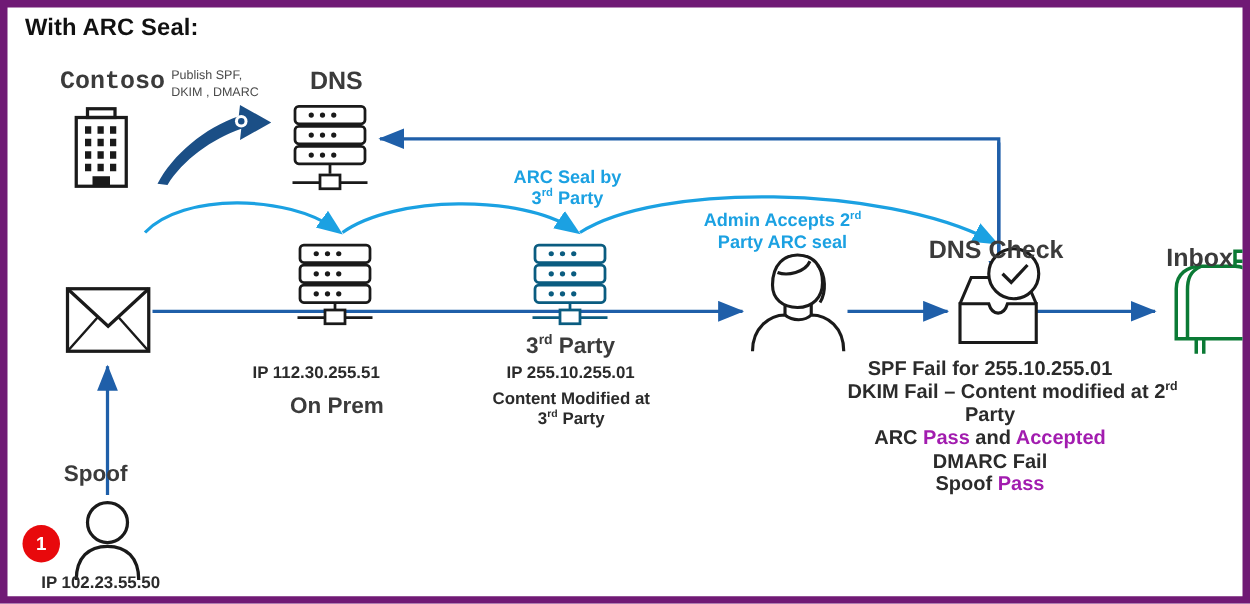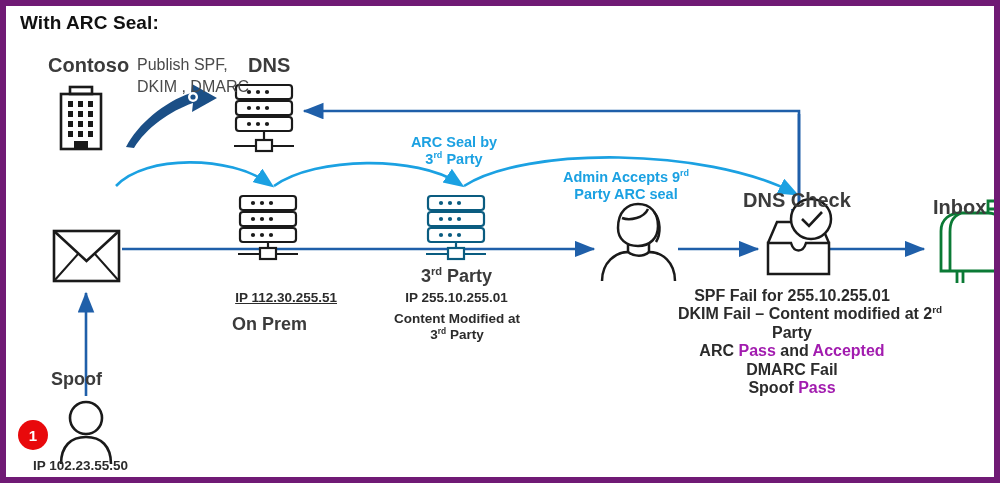--- a/index.html
+++ b/index.html
@@ -12,21 +12,21 @@
     box-sizing:border-box;
     overflow:hidden;
   }
   #svgLayer{position:absolute;left:0;top:0;width:1000px;height:483px;}
   .lbl{position:absolute;white-space:nowrap;line-height:1.15;}
   .title{font-weight:bold;font-size:19px;color:#111111;letter-spacing:.1px;}
   .hdr{font-weight:bold;font-size:20px;color:#3b3b3b;}
   .hdr-sm{font-weight:bold;font-size:18px;color:#3b3b3b;}
   .body-b{font-weight:bold;font-size:13.5px;color:#2b2b2b;}
   .body-b2{font-weight:bold;font-size:16px;color:#2b2b2b;}
-  .thin{font-weight:normal;font-size:16px;color:#4a4a4a;line-height:1.35;}
+  .thin{font-weight:normal;font-size:10px;color:#4a4a4a;line-height:1.35;}
   .cyan{color:#1BA1E2;font-weight:bold;font-size:14.5px;text-align:center;line-height:1.2;}
   .ctr{text-align:center;}
   .pass{color:#a21caf;}
   sup{font-size:.62em;vertical-align:super;line-height:0;}
   .badge{
     position:absolute;width:30px;height:30px;border-radius:50%;
     background:#E8090C;color:#ffffff;font-weight:bold;font-size:15px;
     display:flex;align-items:center;justify-content:center;
   }
 </style>
@@ -172,42 +172,42 @@
     </g>
 
     <g stroke="#1A1A1A" fill="none" stroke-width="2.6">
       <circle cx="80" cy="412" r="16"></circle>
       <path d="M55,458 C55,440 65,431 80,431 C95,431 105,440 105,458"></path>
     </g>
   </svg>
 
   <div class="lbl title" style="left:14px;top:6px;">With ARC Seal:</div>
 
-  <div class="lbl hdr" style="left:42px;top:48px;">Contoso</div>
+  <div class="lbl hdr" style="left:42px;top:48px;font-family:Liberation Mono, monospace;">Contoso</div>
 
   <div class="lbl thin" style="left:131px;top:48px;">
     <span>Publish SPF,</span><br>
     <span>DKIM , DMARC</span>
   </div>
 
   <div class="lbl hdr" style="left:242px;top:48px;">DNS</div>
 
   <div class="lbl cyan" style="left:388px;top:128px;width:120px;">
     <span>ARC Seal by</span><br>
     <span>3</span><sup>rd</sup><span> Party</span>
   </div>
 
   <div class="lbl cyan" style="left:545px;top:163px;width:150px;">
-    <span>Admin Accepts 9</span><sup>rd</sup><br>
+    <span>Admin Accepts 2</span><sup>rd</sup><br>
     <span>Party ARC seal</span>
   </div>
 
 
   <div class="lbl hdr-sm" style="left:221px;top:260px;width:85px;text-align:center;margin-top:48px;">On Prem</div>
-  <div class="lbl body-b" style="left:196px;top:284px;width:135px;text-align:right;text-decoration:underline;">IP 112.30.255.51</div>
+  <div class="lbl body-b" style="left:196px;top:284px;width:135px;text-align:left;">IP 112.30.255.51</div>
 
   <div class="lbl hdr-sm ctr" style="left:398px;top:260px;width:105px;">
     <span>3</span><sup>rd</sup><span> Party</span>
   </div>
   <div class="lbl body-b ctr" style="left:383px;top:284px;width:135px;">IP 255.10.255.01</div>
   <div class="lbl body-b ctr" style="left:375px;top:305px;width:152px;">
     <span>Content Modified at</span><br>
     <span>3</span><sup>rd</sup><span> Party</span>
   </div>
 

